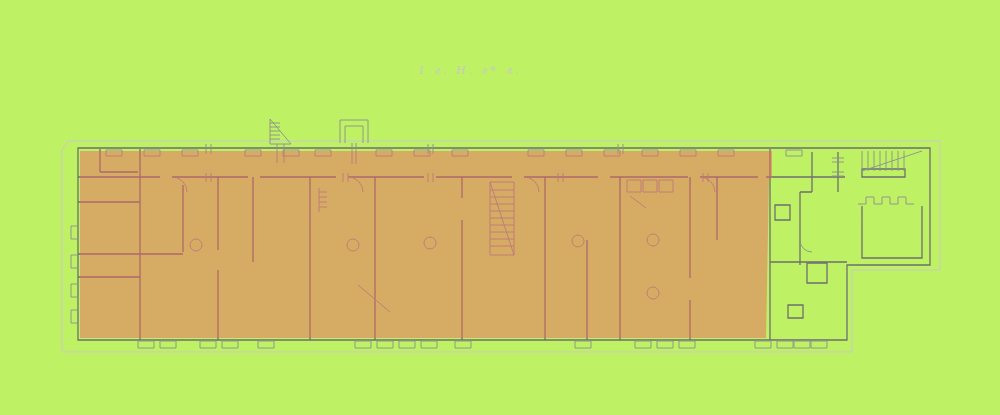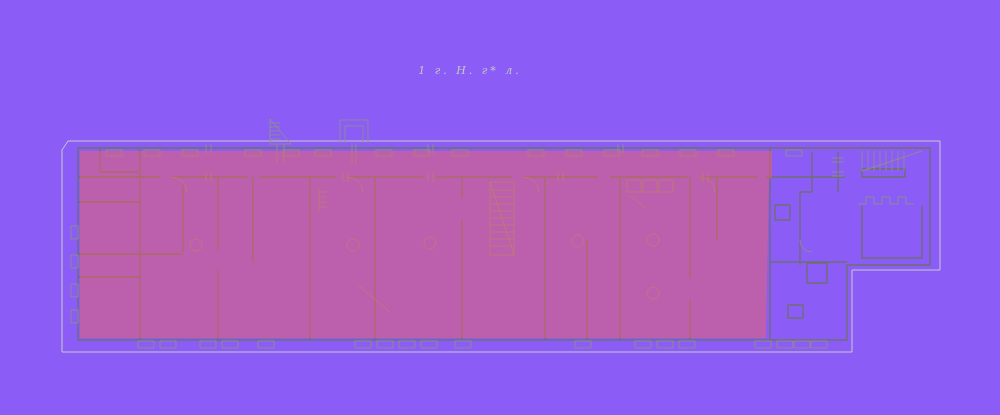--- a/index.html
+++ b/index.html
@@ -1,20 +1,20 @@
 <!DOCTYPE html>
 <html><head>
 <meta charset="utf-8">
 <style>
   html, body { margin: 0; padding: 0; background: #ffffff; }
   .screen {
     position: relative;
     width: 1000px;
     height: 415px;
-    background: #8b5cf6;
+    background: #bef264;
     overflow: hidden;
     font-family: "DejaVu Sans", sans-serif;
   }
   svg { display: block; }
   .annotation-text {
     font-family: "DejaVu Serif", serif;
     font-style: italic;
     font-size: 11px;
     letter-spacing: 3px;
   }

